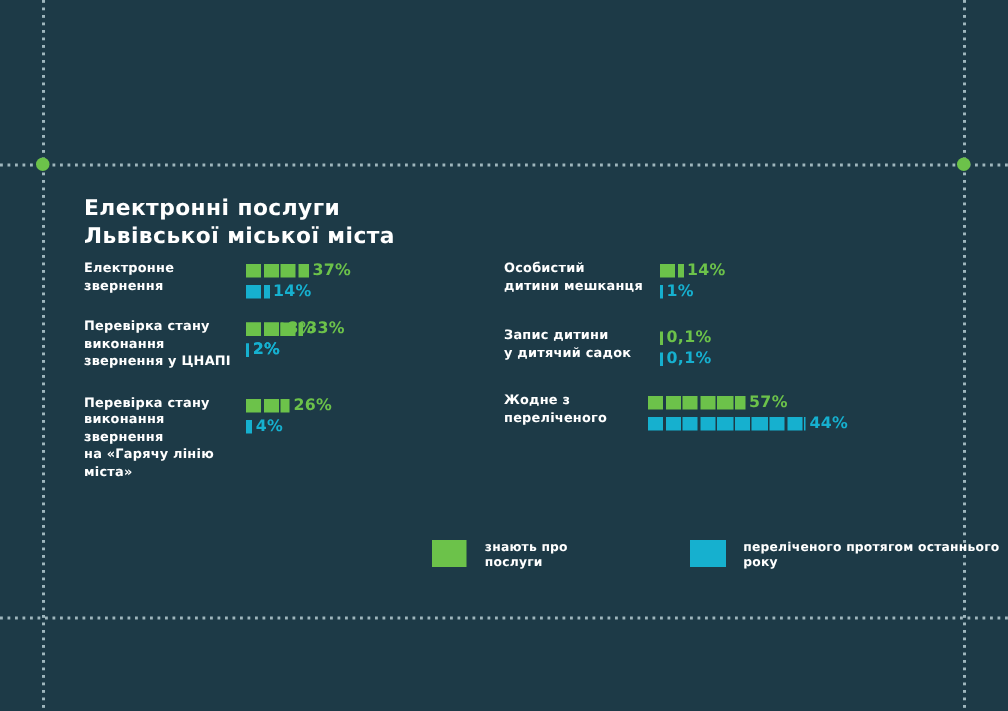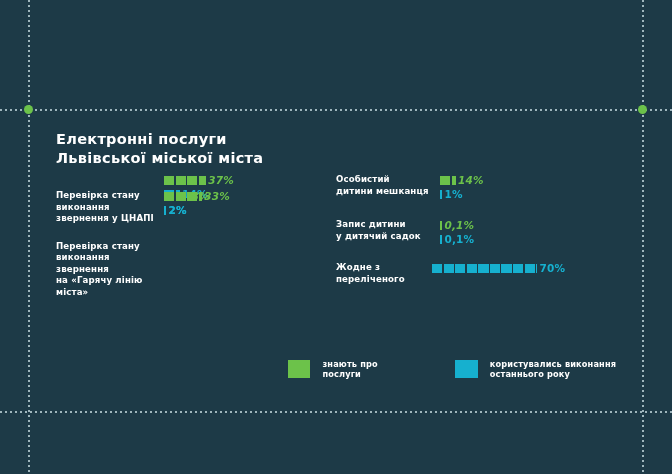--- a/index.html
+++ b/index.html
@@ -53,21 +53,21 @@
 
   .bar-line{display:flex;align-items:center;height:11px;margin-bottom:3px;}
   .bar-track{display:flex;height:9px;}
   .seg{height:9px;margin-right:1.4px;}
   .seg-green{background:#6cc24a;}
   .seg-cyan{background:#16b0cf;}
   .bar-val{
     font-size:10.5px;font-weight:bold;letter-spacing:.2px;
     margin-left:1px;line-height:11px;
   }
-  .val-green{color:#6cc24a;font-style:italic;}
+  .val-green{color:#6cc24a;}
   .val-cyan{color:#16b0cf;}
 
   
   .col-right .bars.wide{left:96px;}
 
   
   .legend{position:absolute;left:288px;top:359px;display:flex;align-items:center;}
   .legend-item{display:flex;align-items:center;}
   .legend-gap{width:56px;}
   .legend-swatch{width:26px;height:18px;margin-right:12px;}
@@ -83,20 +83,22 @@
 <div class="guide-h" style="top:109px;"></div>
 <div class="guide-h" style="top:411px;"></div>
 <div class="guide-dot" style="left:24px;top:105px;"></div>
 <div class="guide-dot" style="left:638px;top:105px;"></div>
 
 <div class="title">Електронні послуги
 Львівської міської міста</div>
 
 <div class="col col-left" id="col-left">
     <div class="row">
+      <div class="row-label">Електронне
+звернення</div>
       <div class="bars">
         <div class="bar-line">
           <span class="bar-track">
             <span class="seg seg-green" style="width: 10.2px;"></span>
             <span class="seg seg-green" style="width: 10.2px;"></span>
             <span class="seg seg-green" style="width: 10.2px;"></span>
             <span class="seg seg-green" style="width: 7.14px;"></span>
           </span>
           <span class="bar-val val-green">37%</span>
         </div>
@@ -146,20 +148,36 @@
             <span class="seg seg-cyan" style="width: 2.04px;"></span>
           </span>
           <span class="bar-val val-cyan">2%</span>
         </div>
       </div>
     </div>
     <div class="row">
       <div class="row-label">Перевірка стану
 виконання звернення
 на «Гарячу лінію міста»</div>
+      <div class="bars">
+        <div class="bar-line">
+          <span class="bar-track">
+            <span class="seg seg-green" style="width: 10.2px;"></span>
+            <span class="seg seg-green" style="width: 10.2px;"></span>
+            <span class="seg seg-green" style="width: 6.12px;"></span>
+          </span>
+          <span class="bar-val val-green">26%</span>
+        </div>
+        <div class="bar-line">
+          <span class="bar-track">
+            <span class="seg seg-cyan" style="width: 4.08px;"></span>
+          </span>
+          <span class="bar-val val-cyan">4%</span>
+        </div>
+      </div>
     </div>
   </div>
 
 <div class="col col-right" id="col-right">
     <div class="row" style="margin-bottom: 22px;">
       <div class="row-label">Особистий
 дитини мешканця</div>
       <div class="bars">
         <div class="bar-line">
           <span class="bar-track">
@@ -193,40 +211,51 @@
           <span class="bar-val val-cyan">0,1%</span>
         </div>
       </div>
     </div>
     <div class="row" style="margin-bottom: 22px;">
       <div class="row-label">Жодне з
 переліченого</div>
       <div class="bars wide">
         <div class="bar-line">
           <span class="bar-track">
+            <span class="seg seg-green" style="width: 10.2px;"></span>
+            <span class="seg seg-green" style="width: 10.2px;"></span>
+            <span class="seg seg-green" style="width: 10.2px;"></span>
+            <span class="seg seg-green" style="width: 10.2px;"></span>
+            <span class="seg seg-green" style="width: 10.2px;"></span>
+            <span class="seg seg-green" style="width: 7.14px;"></span>
+          </span>
+          <span class="bar-val val-green">57%</span>
+        </div>
+        <div class="bar-line">
+          <span class="bar-track">
             <span class="seg seg-cyan" style="width: 10.2px;"></span>
             <span class="seg seg-cyan" style="width: 10.2px;"></span>
             <span class="seg seg-cyan" style="width: 10.2px;"></span>
             <span class="seg seg-cyan" style="width: 10.2px;"></span>
             <span class="seg seg-cyan" style="width: 10.2px;"></span>
             <span class="seg seg-cyan" style="width: 10.2px;"></span>
             <span class="seg seg-cyan" style="width: 10.2px;"></span>
             <span class="seg seg-cyan" style="width: 10.2px;"></span>
             <span class="seg seg-cyan" style="width: 10.2px;"></span>
             <span class="seg seg-cyan" style="width: 1.02px;"></span>
           </span>
-          <span class="bar-val val-cyan">70%</span>
+          <span class="bar-val val-cyan">44%</span>
         </div>
       </div>
     </div>
   </div>
 
 <div class="legend">
   <div class="legend-item">
     <span class="legend-swatch sw-green"></span>
     <span class="legend-text">знають про послуги</span>
   </div>
   <div class="legend-gap"></div>
   <div class="legend-item">
     <span class="legend-swatch sw-cyan"></span>
-    <span class="legend-text">користувались виконання останнього року</span>
+    <span class="legend-text">переліченого протягом останнього року</span>
   </div>
 </div>
 
 </body></html>

